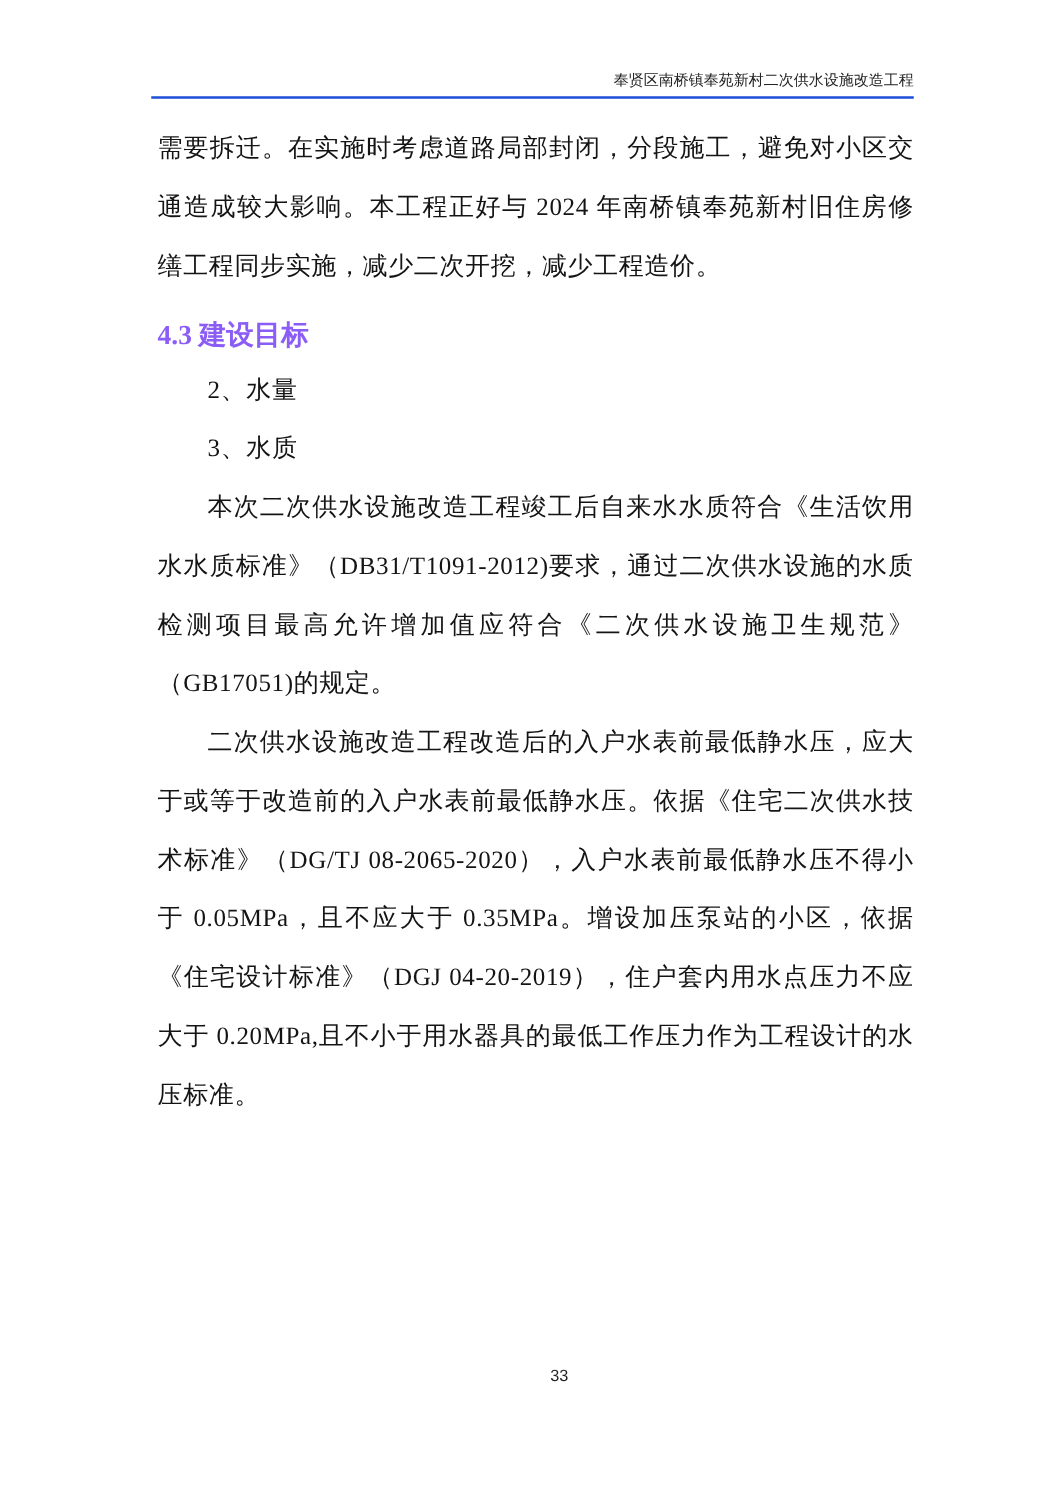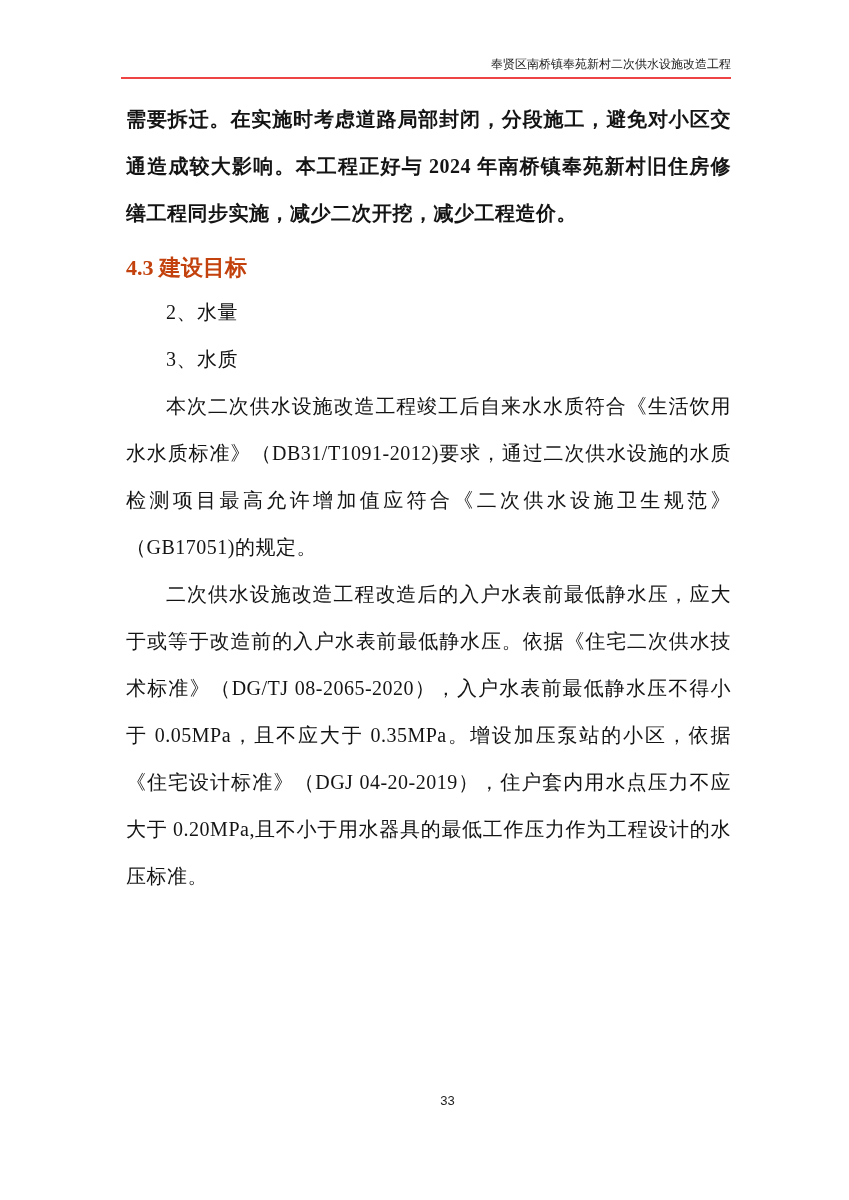--- a/index.html
+++ b/index.html
@@ -20,49 +20,48 @@
   .header {
     position: absolute;
     top: 56px;
     left: 121px;
     right: 118px;
     text-align: right;
     font-size: 12px;
     line-height: 16px;
     color: #222222;
     padding-bottom: 5px;
-    border-bottom: 2px solid #ef4444;
+    border-bottom: 2px solid #1d4ed8;
   }
   
   .content {
     position: absolute;
     top: 96px;
     left: 126px;
     width: 605px;
     font-size: 20px;
     color: #141414;
   }
   .body-text {
     margin: 0;
     line-height: 47px;
     text-align: justify;
     text-justify: inter-ideograph;
     text-indent: 2em;
     letter-spacing: 0.5px;
   }
   .body-text.no-indent {
     text-indent: 0;
-    font-weight: bold;
   }
   .section-heading {
     margin: 10px 0 0 0;
     font-size: 22px;
     font-weight: bold;
     line-height: 42px;
-    color: #c2410c;
+    color: #8b5cf6;
     font-family: "Liberation Serif", "DejaVu Serif", serif;
   }
   .item-label {
     margin: 0;
     line-height: 47px;
     text-indent: 2em;
     letter-spacing: 0.5px;
   }
   
   .footer {

